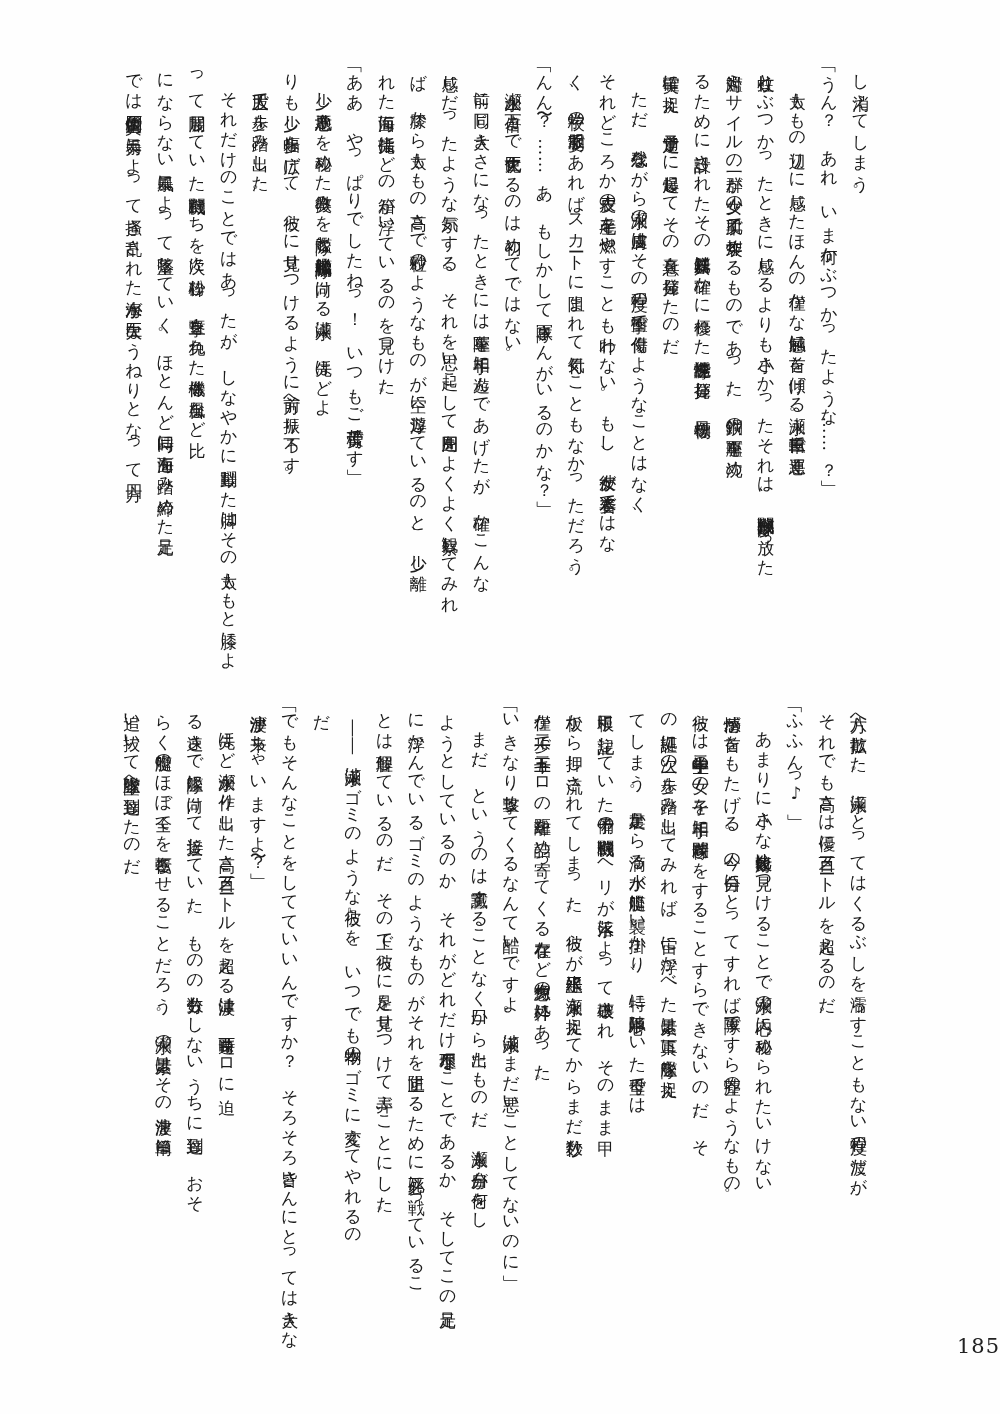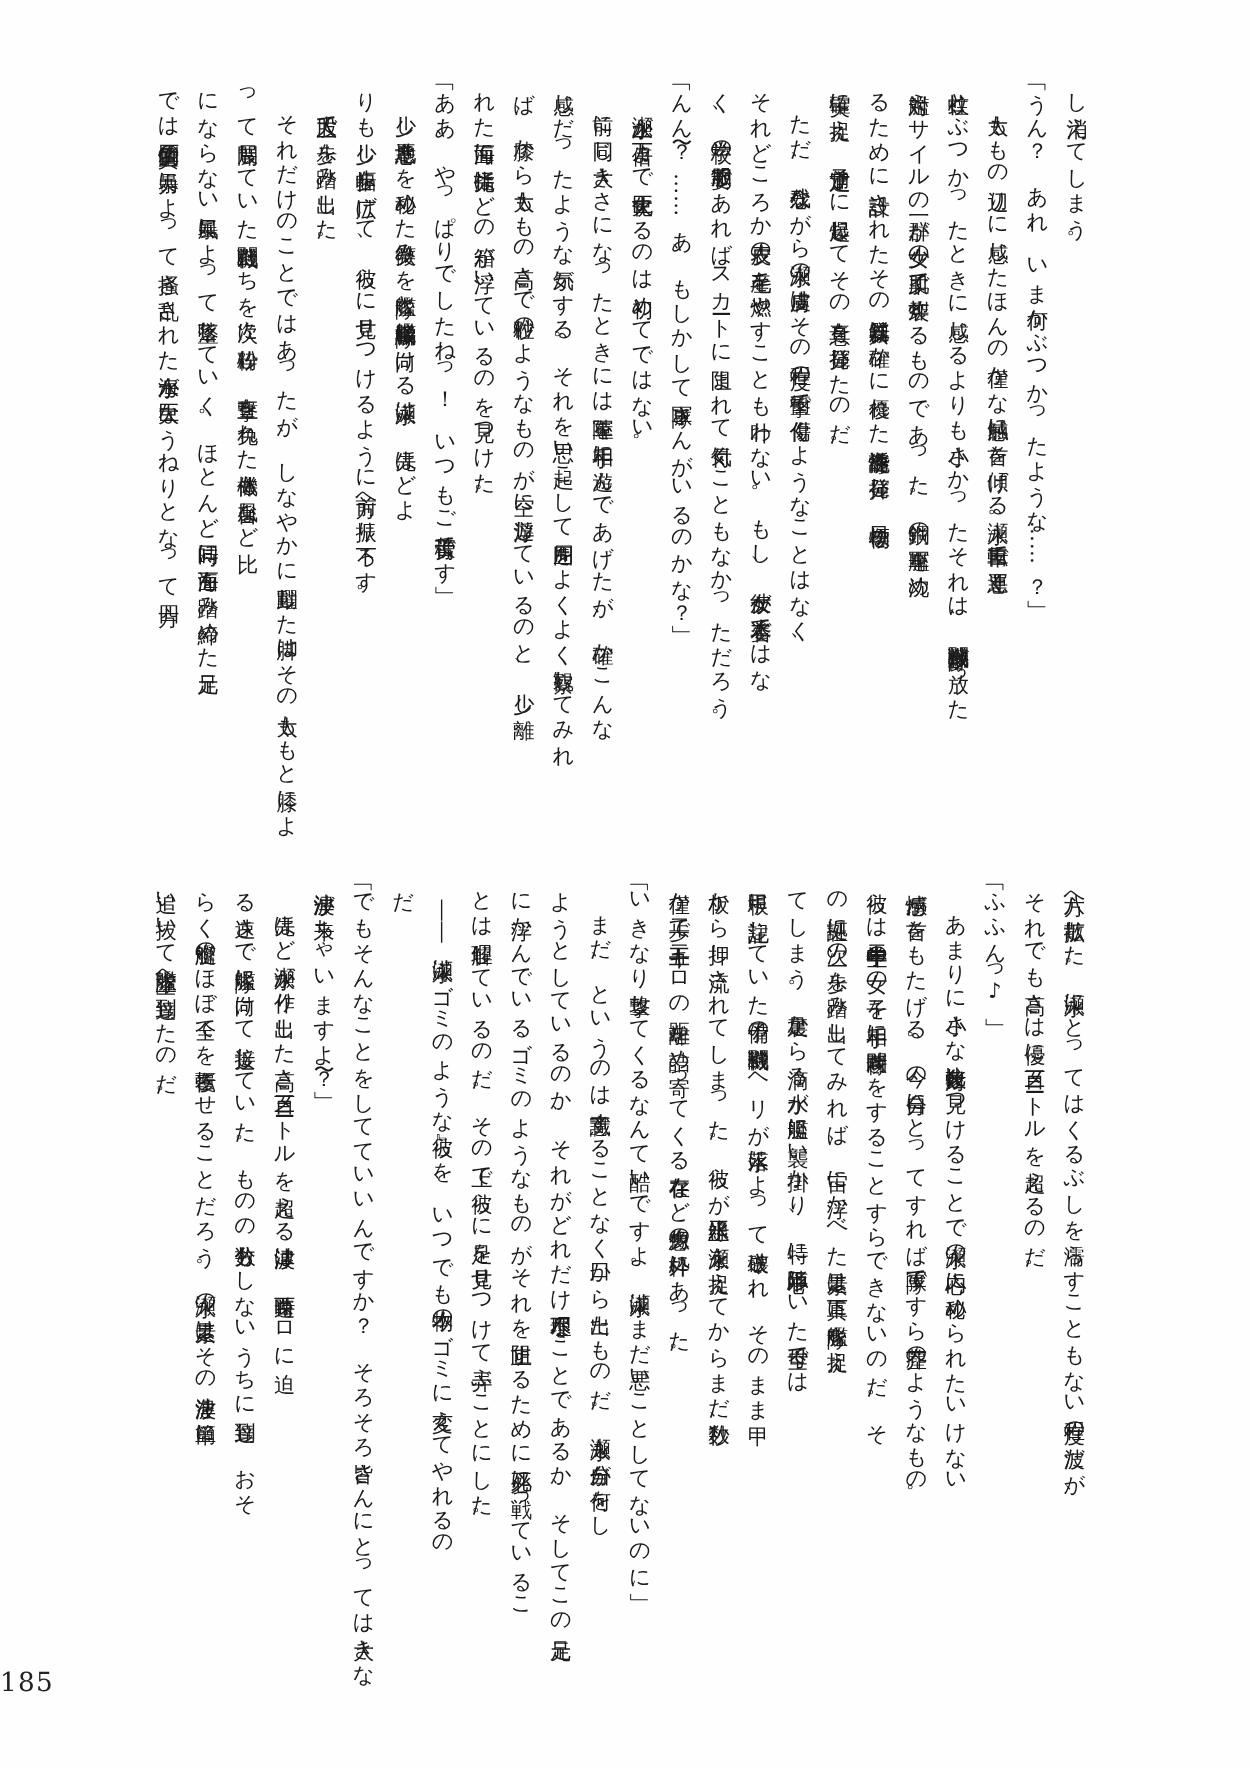--- a/index.html
+++ b/index.html
@@ -44,21 +44,21 @@
     top: 702px;
     left: 112px;
     width: 762px;
     height: 646px;
   }
   .page-number {
     position: absolute;
     top: 1334px;
     left: 0;
     width: 100%;
-    text-align: left;
+    text-align: right;
     font-size: 21px;
     letter-spacing: 1px;
     color: #222222;
   }
 </style>
 </head>
 <body>
 
 <div class="page">
 

